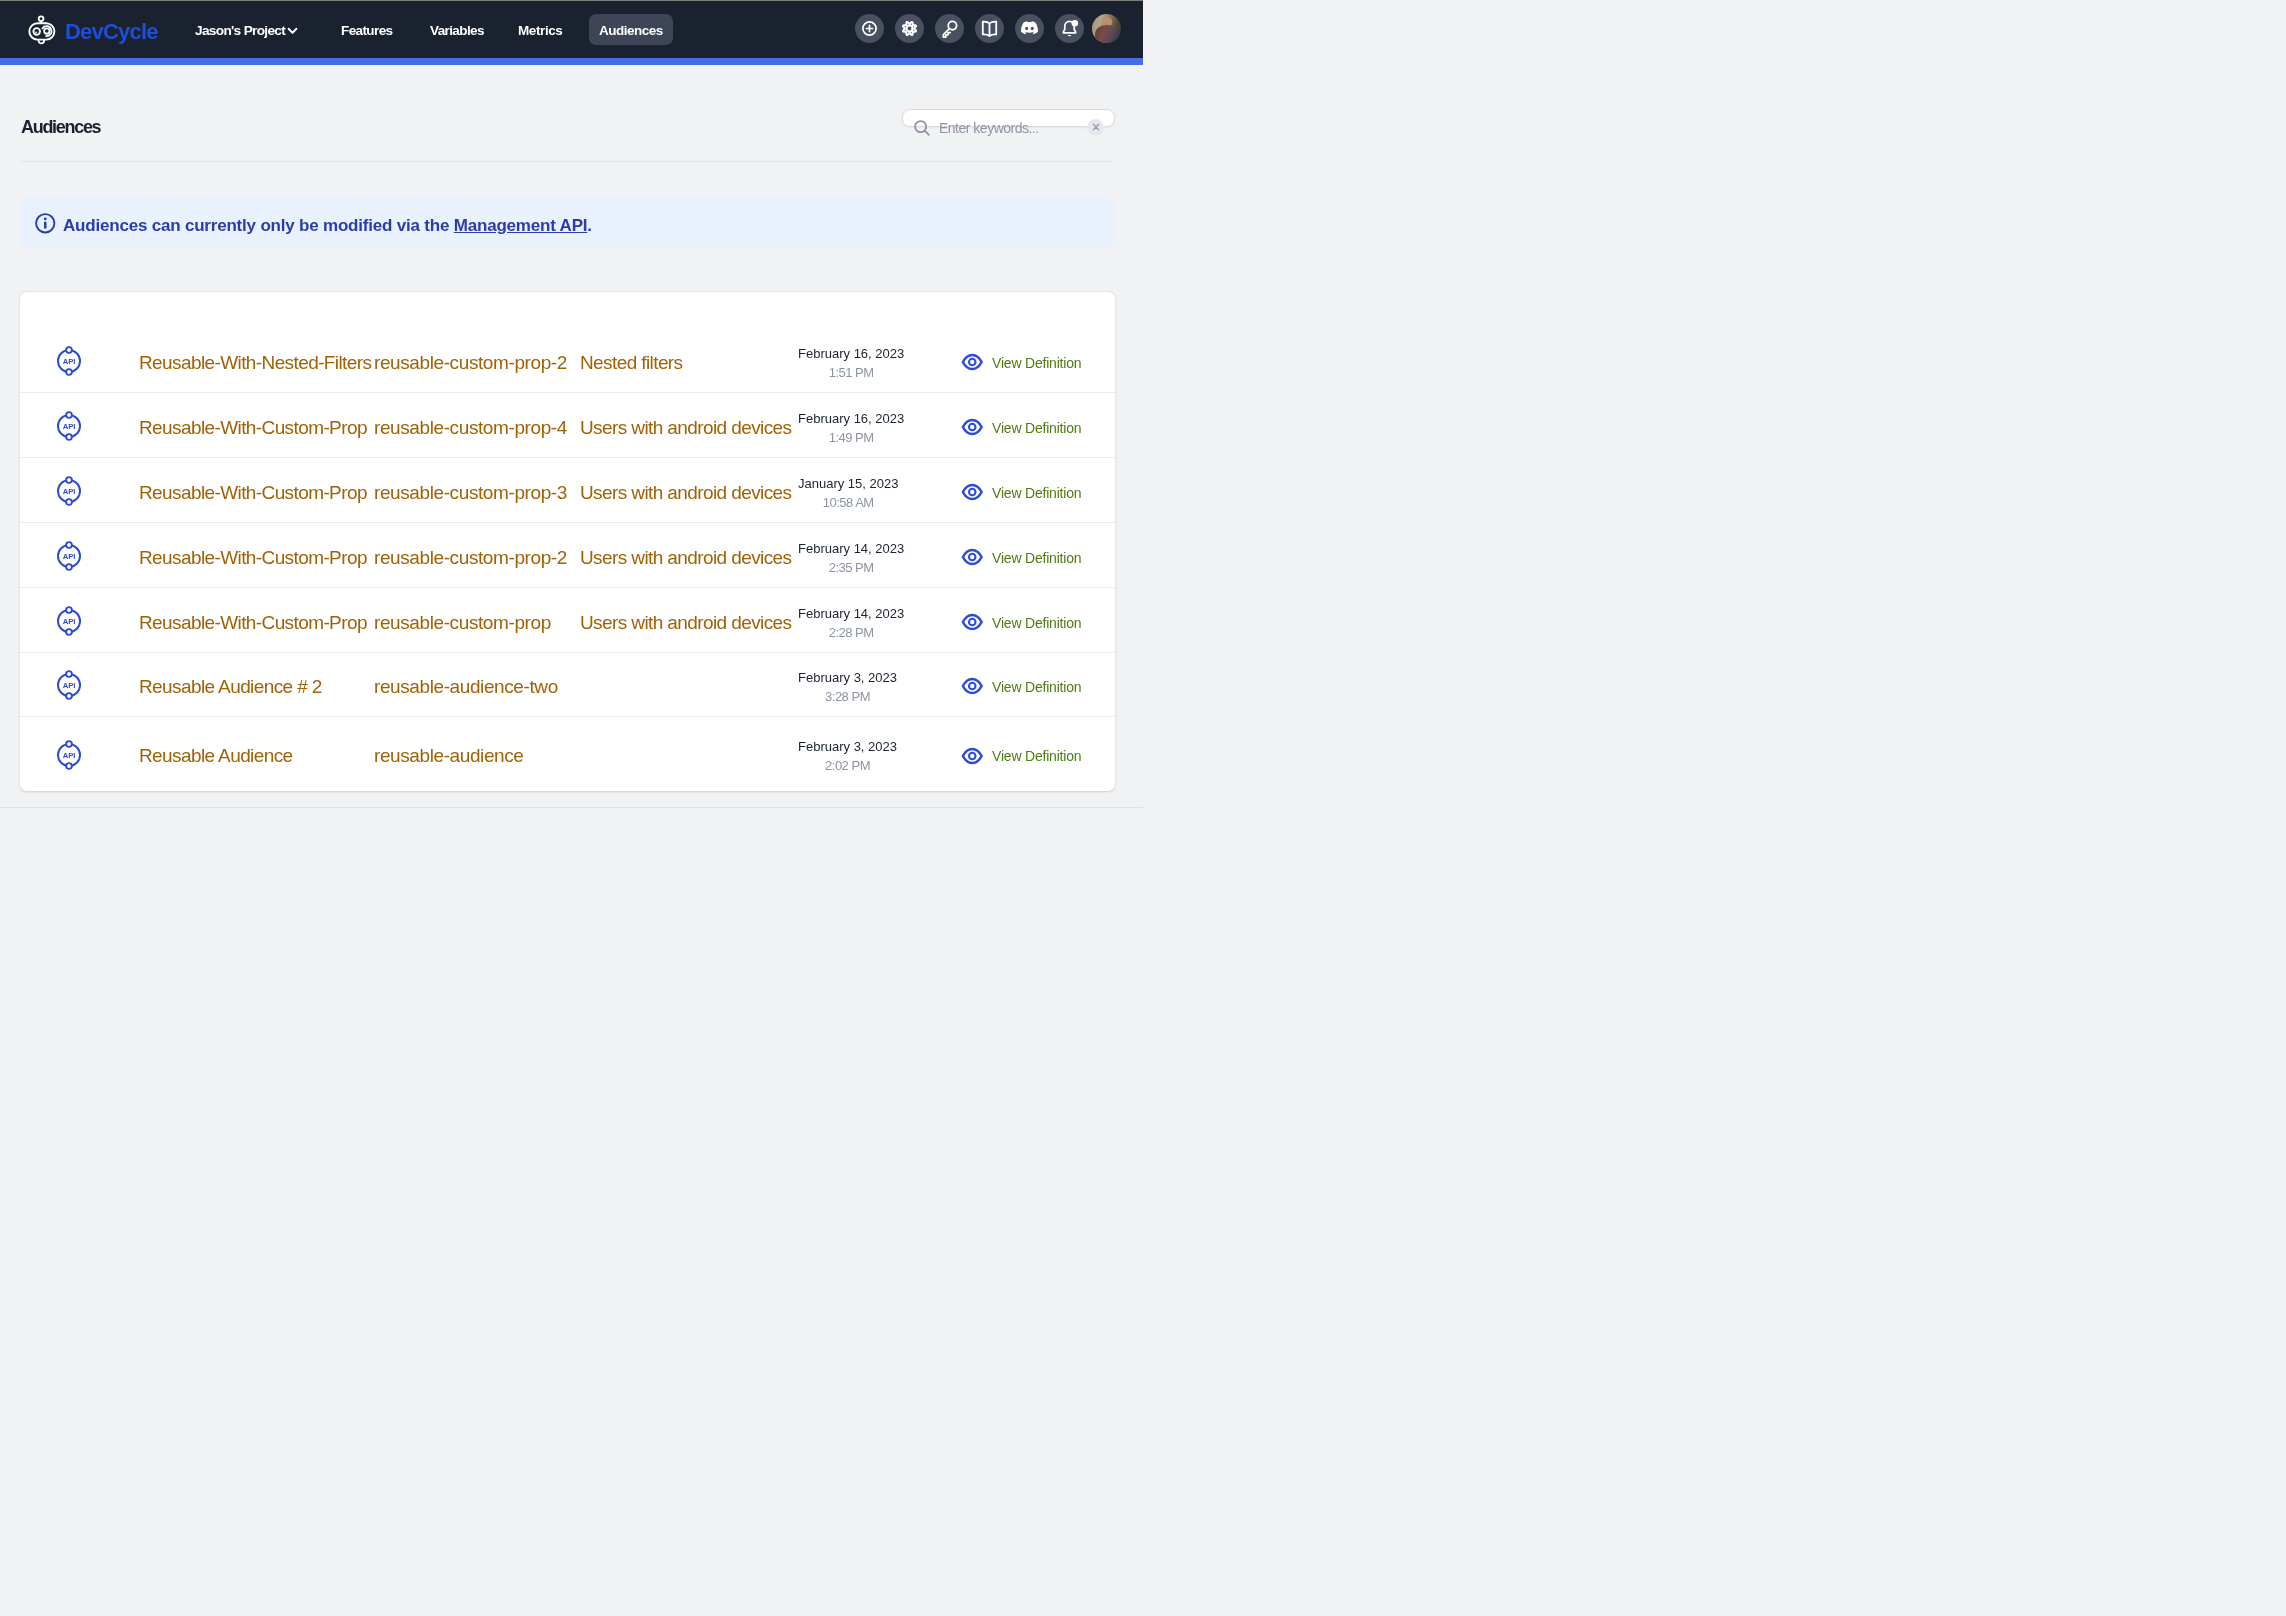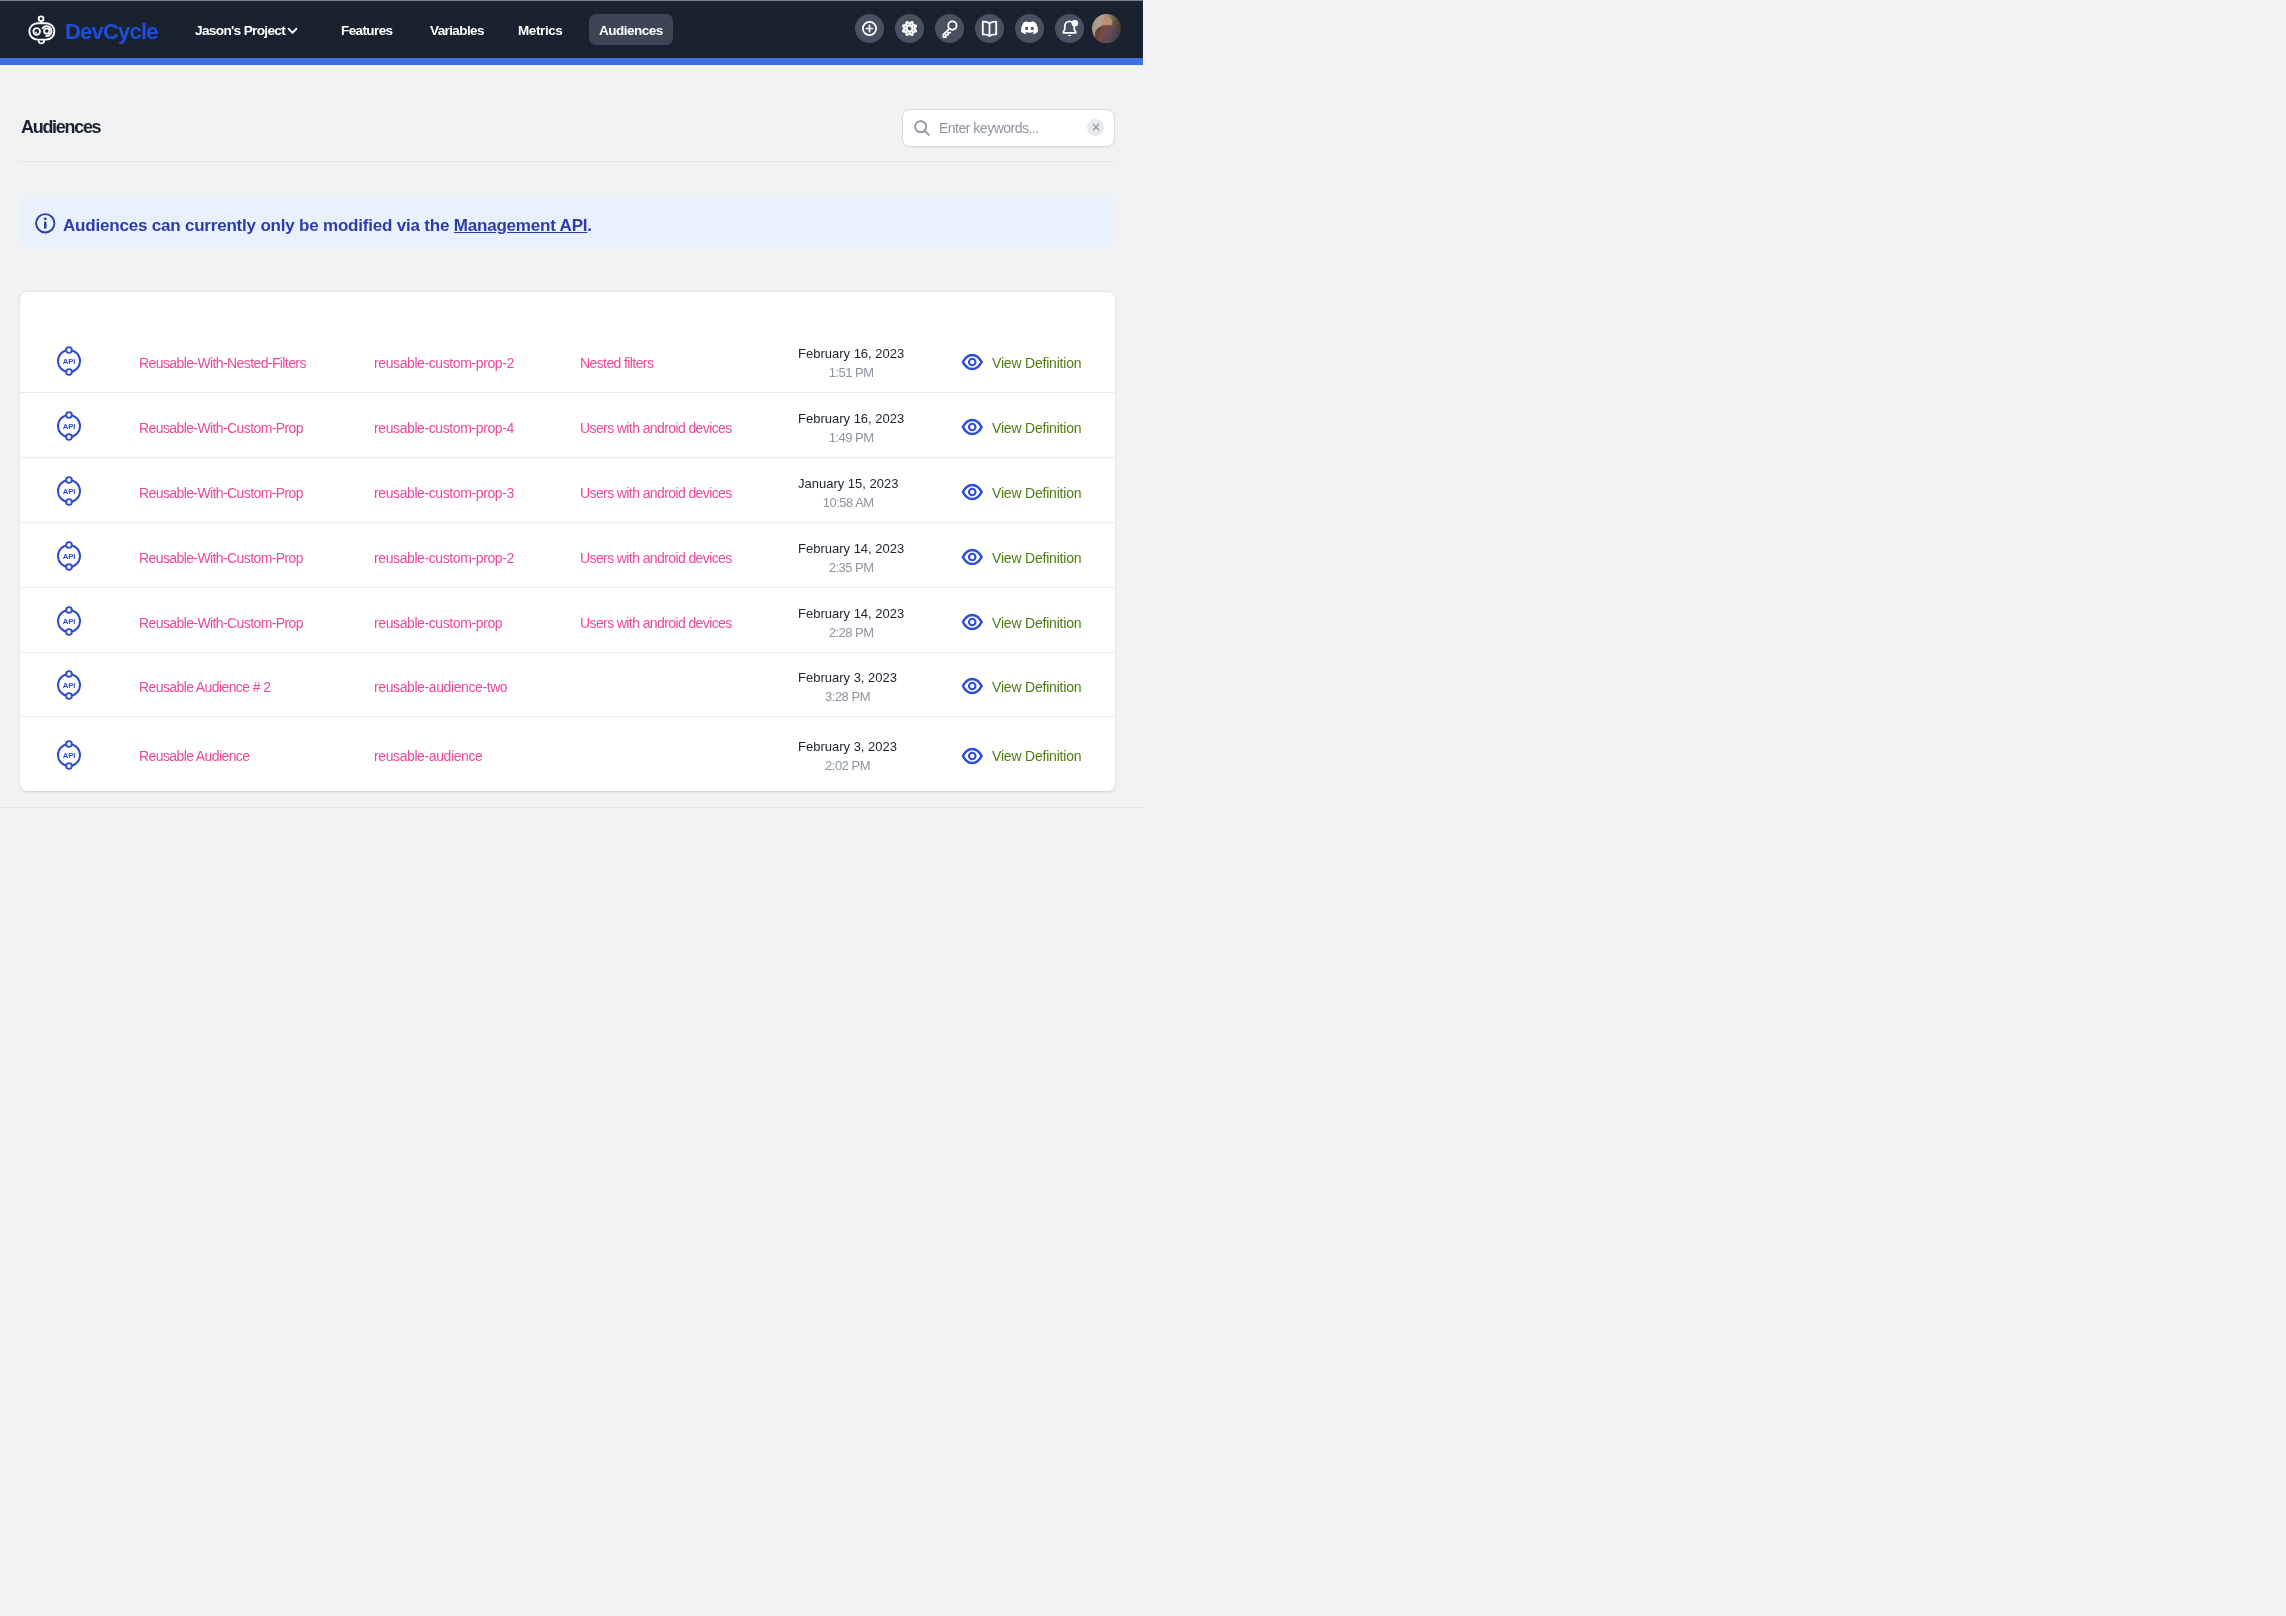--- a/index.html
+++ b/index.html
@@ -18,35 +18,35 @@
   .icbtn { position:absolute; top:14px; width:29px; height:29px; border-radius:50%; background:#49505f; }
   .icbtn svg { position:absolute; left:0; top:0; }
   .avatar { position:absolute; left:1092px; top:14px; width:29px; height:29px; border-radius:50%;
     background: linear-gradient(105deg, #9f9183 0%, #b5a28c 30%, #84705c 55%, #564639 75%, #3a3129 100%);
     overflow:hidden;}
   .avatar:before { content:""; position:absolute; left:10px; top:2.7px; width:10px; height:10.8px; border-radius:45%; background:#b98f6e;}
   .avatar:after { content:""; position:absolute; left:2.7px; top:10.8px; width:24px; height:20px; border-radius:46% 46% 10% 10%; background:linear-gradient(115deg,#5d4438 10%, #7c4a44 35%, #5d4a56 60%, #3f3c4a 85%);}
 
   .h1 { position:absolute; left:21px; top:115px; font-size:18px; font-weight:bold; color:#1b2130; letter-spacing:-1.3px; line-height:25px;}
 
-  .search { position:absolute; left:902px; top:109px; width:213px; height:38px; background:#fff; border:0.9px solid #d8dbe2; border-radius:8px; box-shadow:0 0.9px 1.8px rgba(27,33,48,0.06); }
+  .search { position:absolute; left:902px; top:109px; width:213px; height:18px; background:#fff; border:0.9px solid #d8dbe2; border-radius:8px; box-shadow:0 0.9px 1.8px rgba(27,33,48,0.06); }
   .search .ph { position:absolute; left:36px; top:10px; font-size:14px; color:#8d95a2; letter-spacing:-0.5px; line-height:16px; }
   .search .xbtn { position:absolute; left:184px; top:8.6px; width:17px; height:17px; border-radius:50%; background:#e7e9ee; }
 
   .divider { position:absolute; left:20px; top:161px; width:1094px; height:0.9px; background:#e3e5ea; }
 
   .banner { position:absolute; left:20px; top:198px; width:1094px; height:50px; background:#e9f1fd; border-radius:5.4px; }
   .banner .txt { position:absolute; left:43px; top:17.5px; font-size:17px; font-weight:bold; color:#2b3dab; letter-spacing:-0.2px; line-height:19px;}
 
   .card { position:absolute; left:20px; top:292px; width:1095px; height:499px; background:#fff; border-radius:7.2px; box-shadow:0 0.9px 2.7px rgba(16,24,40,0.1), 0 0.9px 1.8px rgba(16,24,40,0.06); }
   .thead { position:absolute; left:0; top:0; width:100%; height:36px; border-bottom:0.9px solid #e0e3e8; background:#f8f9fb; border-radius:7.2px 7.2px 0 0; }
   .thead span { position:absolute; top:13px; font-size:10.4px; font-weight:bold; color:#6e7787; letter-spacing:0.4px; line-height:12.6px;}
   .row { position:absolute; left:0; width:100%; border-bottom:0.9px solid #e9ebef; }
   .row.last { border-bottom:none; }
-  .cell { position:absolute; font-size:14px; color:#ec4899; letter-spacing:-0.6px; line-height:18px; }
+  .cell { position:absolute; font-size:19px; color:#a16207; letter-spacing:-0.6px; line-height:18px; }
   .cname { left:119px; }
   .ckey { left:354px; letter-spacing:-0.4px; }
   .cdesc { left:560px; }
   .ccreated { left:778px;text-align:center; }
   .ccreated .d1 { display:block; font-size:13px; color:#1b2332; line-height:19px; letter-spacing:0px;}
   .ccreated .d2 { display:block; font-size:13px; color:#8d95a2; line-height:19px; letter-spacing:-0.5px;}
   .vdtxt { position:absolute; left:972px; font-size:14px; color:#4d7c0f; letter-spacing:-0.2px; line-height:18px;}
   .apiicon { position:absolute; left:37px; }
   .eye { position:absolute; left:941px; }
 </style>

